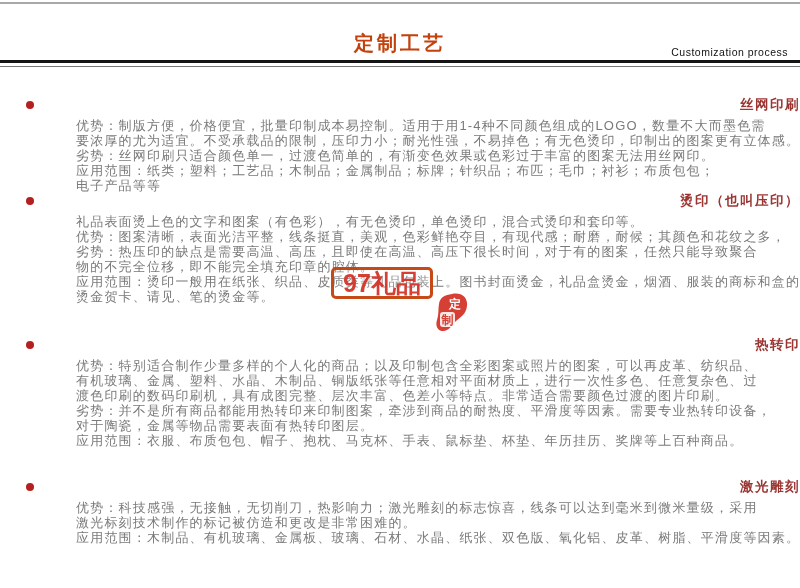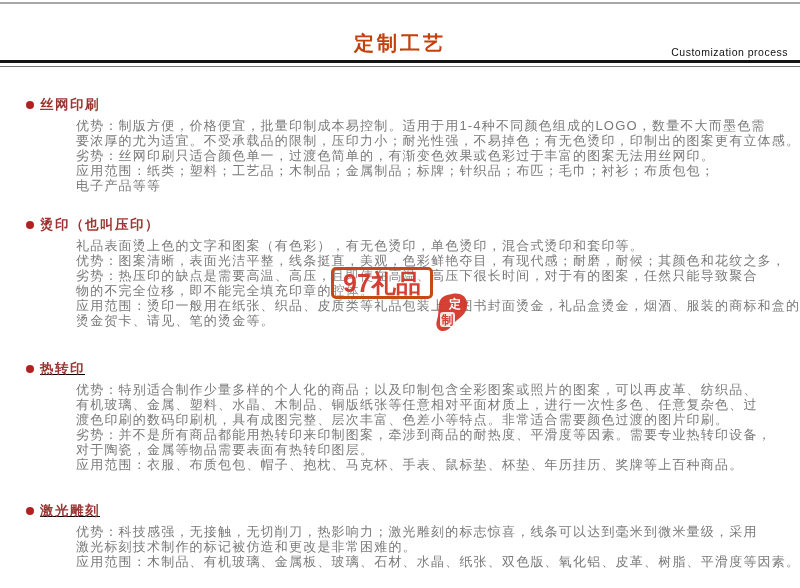--- a/index.html
+++ b/index.html
@@ -19,40 +19,40 @@
     font-size:10.5px;font-weight:normal;color:#111;letter-spacing:.5px;
   }
   .rule-thick{position:absolute;top:60px;left:0;width:800px;height:3px;background:#141414;}
   .rule-thin{position:absolute;top:66px;left:0;width:800px;height:1px;background:#777;}
 
   .content{position:absolute;top:68px;left:0;width:800px;}
 
   .section{margin:0;}
   .section-head{
     display:flex;align-items:center;gap:6px;
-    margin-left:26px;height:16px;
+    margin-left:26px;height:16px;justify-content:space-between;
   }
   .bullet{
     width:8px;height:8px;border-radius:50%;background:#b41f1f;flex:0 0 auto;
   }
   .section-title{
     font-size:13.5px;font-weight:bold;color:#9a3532;letter-spacing:1.5px;
   }
   .section-body{
     margin:5px 12px 0 76px;
   }
   .line{
     font-size:13px;line-height:15px;color:#7a7a7a;letter-spacing:1.2px;
     white-space:nowrap;
   }
   
   .section:nth-of-type(1) .section-head{margin-top:29px;}
-  .section:nth-of-type(2) .section-head{margin-top:24px;}
-  .section:nth-of-type(3) .section-head{margin-top:33px;text-decoration:underline;}
-  .section:nth-of-type(4) .section-head{margin-top:31px;text-decoration:underline;}
+  .section:nth-of-type(2) .section-head{}
+  .section:nth-of-type(3) .section-head{margin-top:33px;}
+  .section:nth-of-type(4) .section-head{margin-top:31px;}
 
   
   .watermark-box{
     position:absolute;left:331px;top:267px;width:96px;height:26px;
     border:3px solid #c2410c;border-radius:5px;background:rgba(255,255,255,.15);
     display:flex;align-items:center;justify-content:center;
     color:#d3352a;font-weight:bold;font-size:25px;letter-spacing:0;
     line-height:1;font-family:"Liberation Sans","DejaVu Sans",sans-serif;
     opacity:.95;
   }

